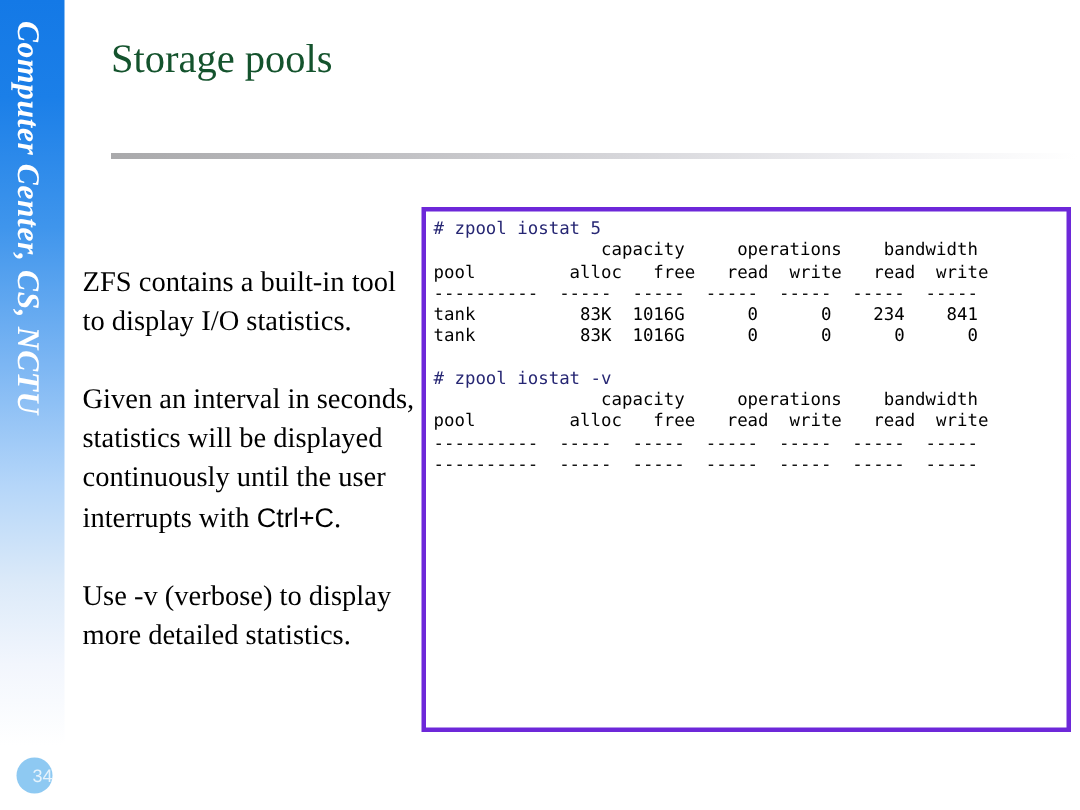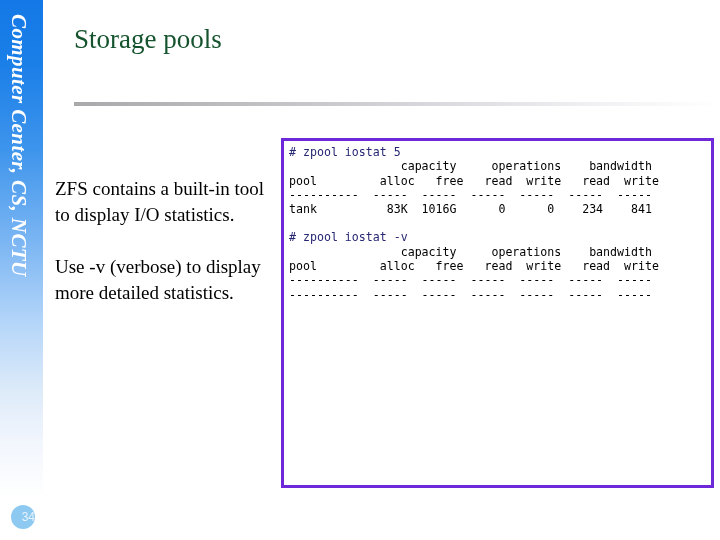--- a/index.html
+++ b/index.html
@@ -139,31 +139,33 @@
 </div>
 
 <div id="title-block">
   <div class="title-line" id="title-line-1">Storage pools</div>
 </div>
 <div id="title-rule"></div>
 
 <div id="body-col">
   <p class="para">ZFS contains a built-in tool to display I/O statistics.</p>
 
+  <p class="para"><span>Given an interval in seconds, statistics will be displayed continuously until the user interrupts with </span><span class="kbd-sans">Ctrl+C</span><span>.</span></p>
 
   <p class="para">Use -v (verbose) to display more detailed statistics.</p>
 </div>
 
 <div id="terminal">
 
   <pre class="term cmd"># zpool iostat 5</pre>
   <pre class="term">                capacity     operations    bandwidth</pre>
   <pre class="term">pool         alloc   free   read  write   read  write</pre>
   <pre class="term">----------  -----  -----  -----  -----  -----  -----</pre>
   <pre class="term">tank          83K  1016G      0      0    234    841</pre>
+  <pre class="term">tank          83K  1016G      0      0      0      0</pre>
 
   <div class="term-gap"></div>
 
   <pre class="term cmd"># zpool iostat -v</pre>
   <pre class="term">                capacity     operations    bandwidth</pre>
   <pre class="term">pool         alloc   free   read  write   read  write</pre>
   <pre class="term">----------  -----  -----  -----  -----  -----  -----</pre>
   <pre class="term">----------  -----  -----  -----  -----  -----  -----</pre>
 
 </div>

